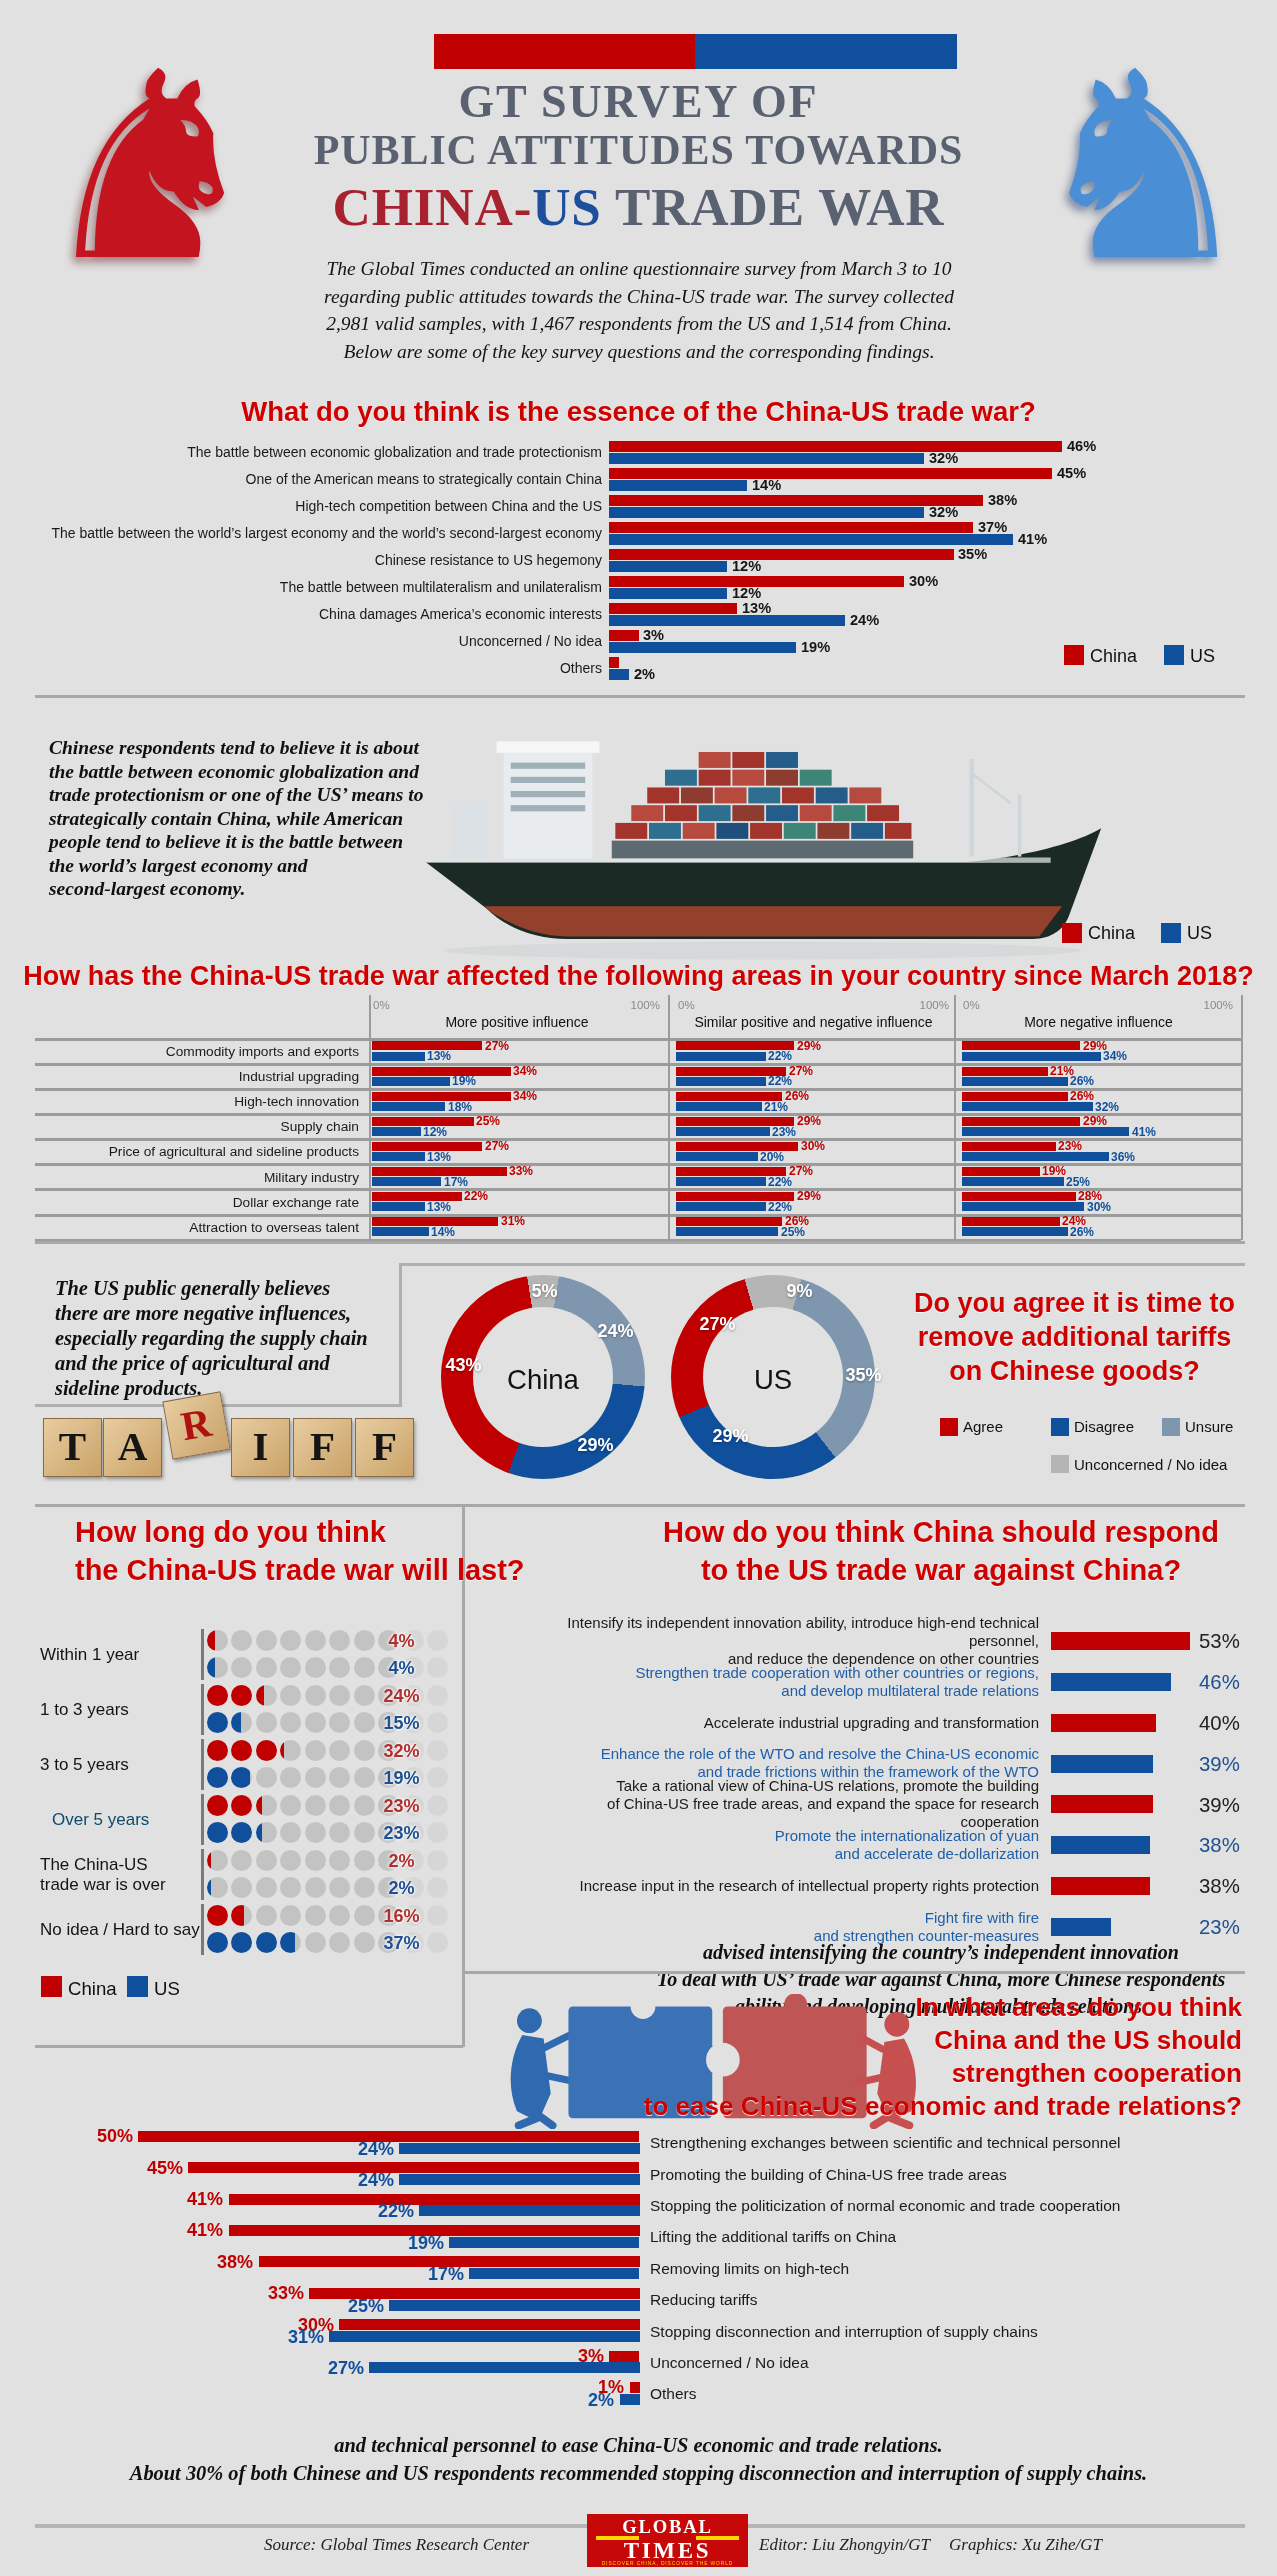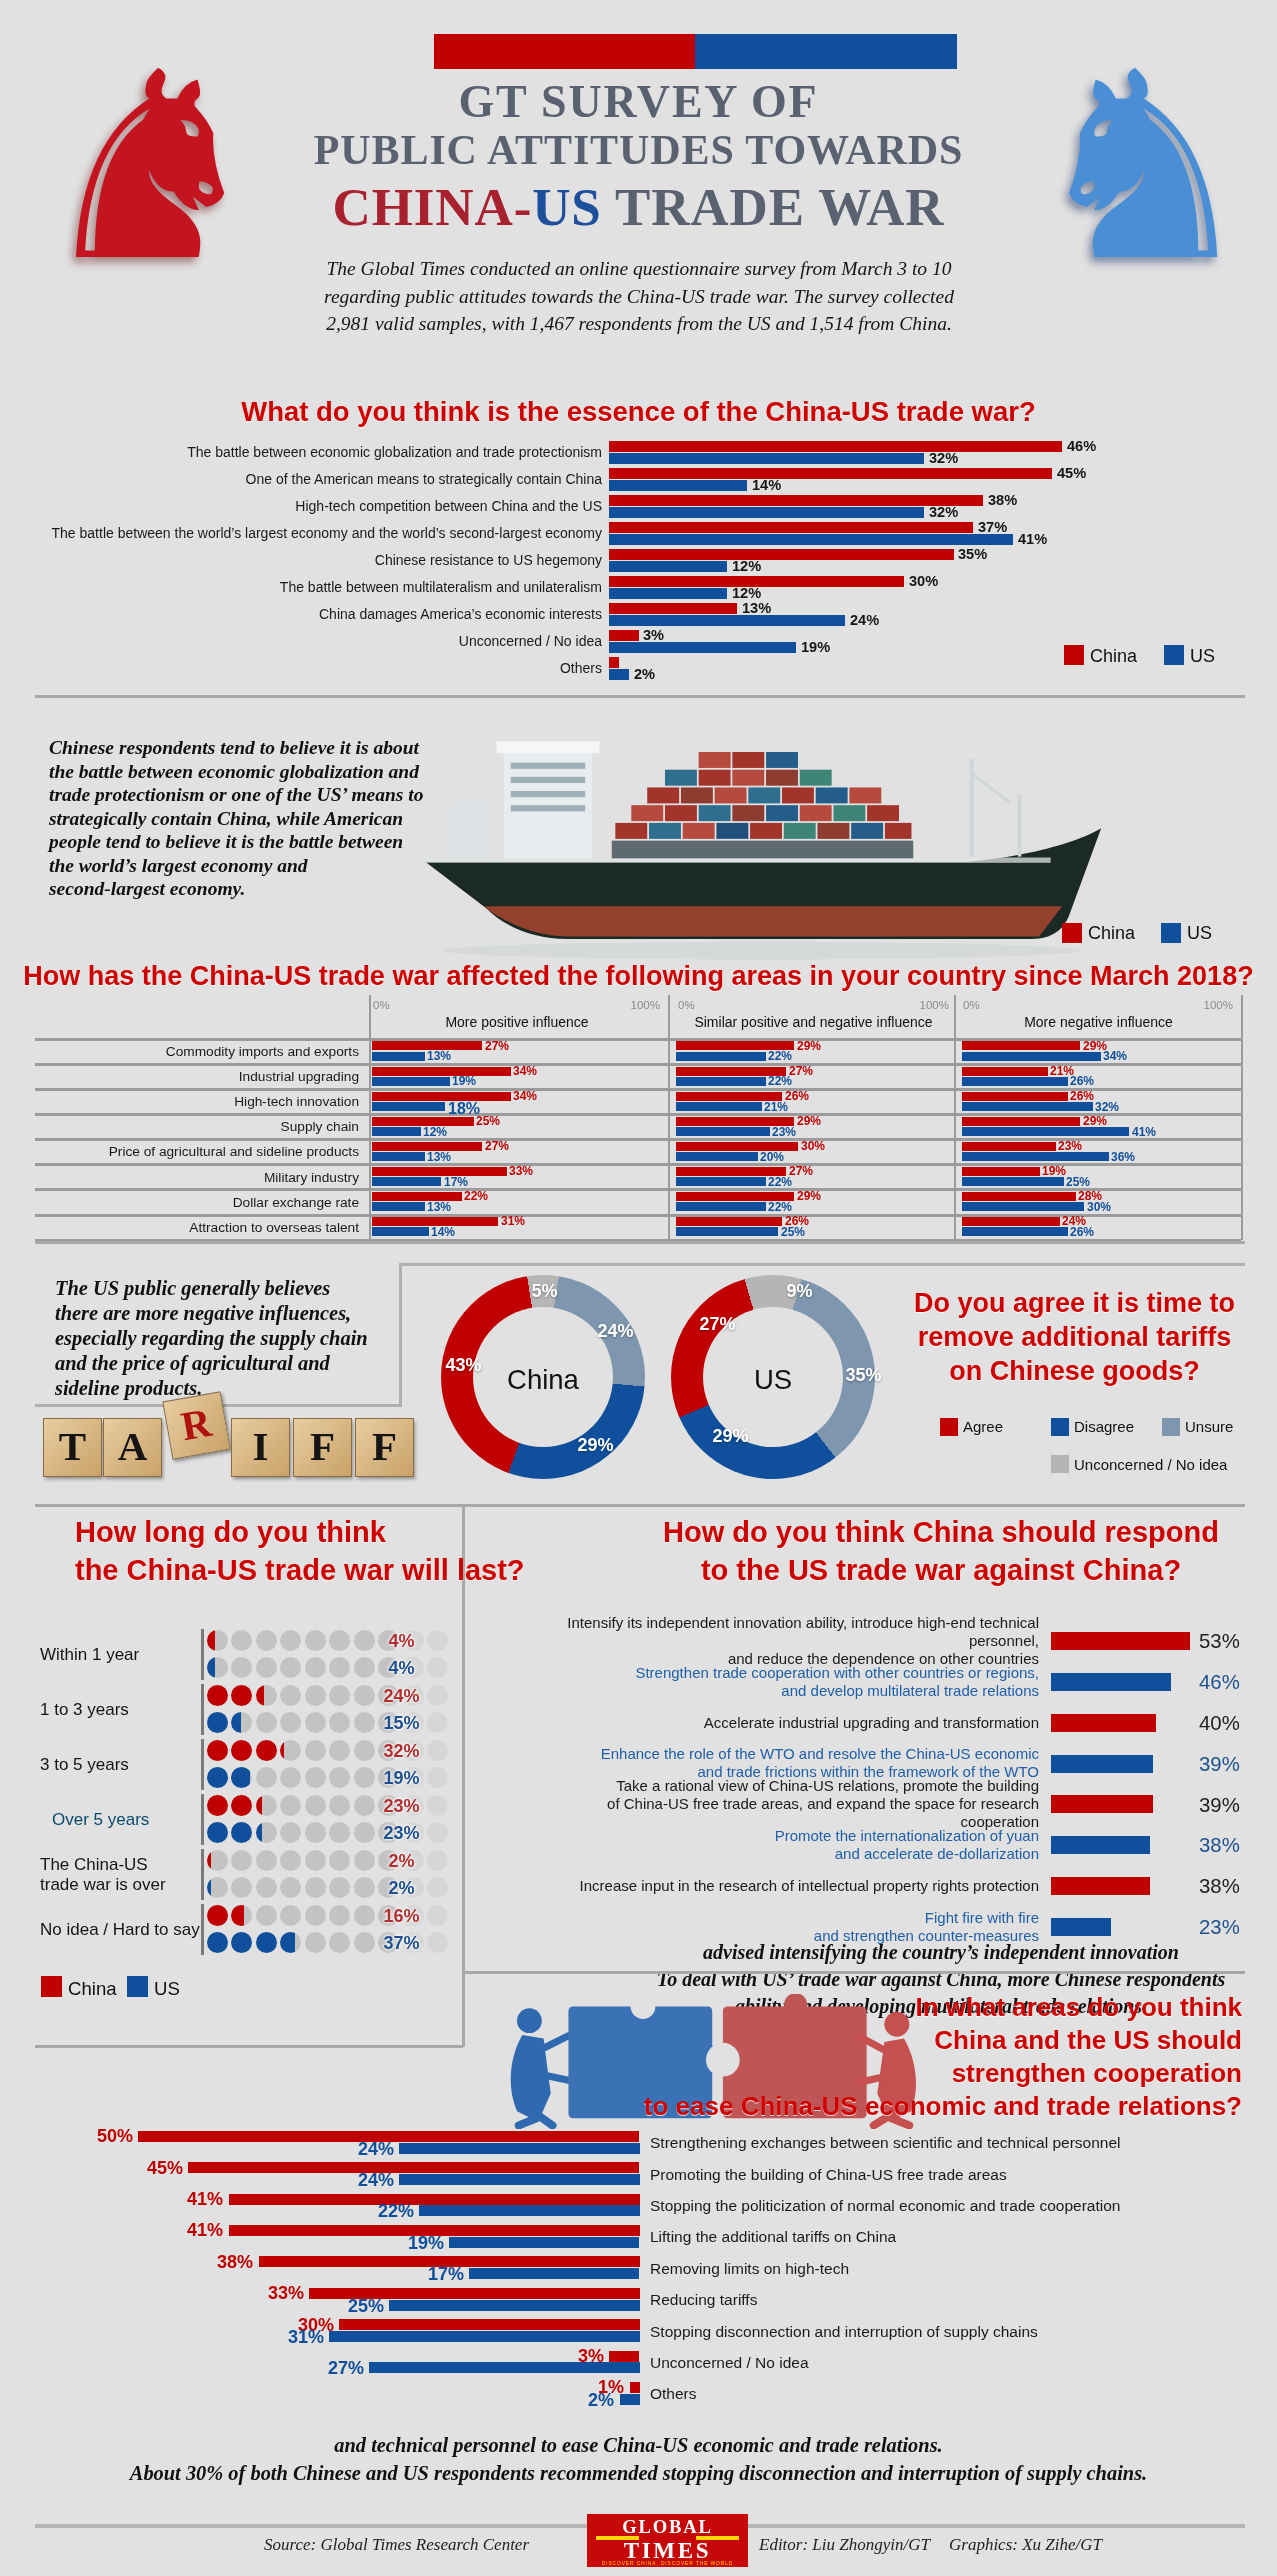--- a/index.html
+++ b/index.html
@@ -67,20 +67,21 @@
   <div class="topbar-blue"></div>
   <div class="knight left">♞</div>
   <div class="knight right">♞</div>
   <div class="h1 l1">GT SURVEY OF</div>
   <div class="h1 l2">PUBLIC ATTITUDES TOWARDS</div>
   <div class="h1 l3"><span class="red">CHINA-</span><span class="blue">US</span><span> TRADE WAR</span></div>
   <div class="intro">
       <div>The Global Times conducted an online questionnaire survey from March 3 to 10</div>
       <div>regarding public attitudes towards the China-US trade war. The survey collected</div>
       <div>2,981 valid samples, with 1,467 respondents from the US and 1,514 from China.</div>
+      <div>Below are some of the key survey questions and the corresponding findings.</div>
     </div>
 
   <div class="sec-title" id="q1-title">What do you think is the essence of the China-US trade war?</div>
   <div class="abs" id="q1-chart">
       <div style="position: absolute; left: 27px; top: 444px; width: 575px; text-align: right; font-size: 14px; line-height: 16px; color: rgb(26, 26, 26);">The battle between economic globalization and trade protectionism</div>
       <div style="position: absolute; left: 609px; top: 441px; width: 453px; height: 11px; background: rgb(192, 0, 0);"></div>
       <div style="position: absolute; left: 609px; top: 453px; width: 315px; height: 11px; background: rgb(15, 79, 155);"></div>
       <div style="position: absolute; left: 1067px; top: 438px; font-size: 14.6px; font-weight: 600; color: rgb(22, 22, 22);">46%</div>
       <div style="position: absolute; left: 929px; top: 450px; font-size: 14.6px; font-weight: 600; color: rgb(22, 22, 22);">32%</div>
       <div style="position: absolute; left: 27px; top: 471px; width: 575px; text-align: right; font-size: 14px; line-height: 16px; color: rgb(26, 26, 26);">One of the American means to strategically contain China</div>
@@ -242,21 +243,21 @@
       <div style="position: absolute; left: 789px; top: 1064px; font-size: 12px; font-weight: 600; color: rgb(192, 0, 0);">27%</div>
       <div style="position: absolute; left: 768px; top: 1074px; font-size: 12px; font-weight: 600; color: rgb(15, 79, 155);">22%</div>
       <div style="position: absolute; left: 962px; top: 1067px; width: 86px; height: 9px; background: rgb(192, 0, 0);"></div>
       <div style="position: absolute; left: 962px; top: 1077px; width: 106px; height: 9px; background: rgb(15, 79, 155);"></div>
       <div style="position: absolute; left: 1050px; top: 1064px; font-size: 12px; font-weight: 600; color: rgb(192, 0, 0);">21%</div>
       <div style="position: absolute; left: 1070px; top: 1074px; font-size: 12px; font-weight: 600; color: rgb(15, 79, 155);">26%</div>
       <div style="position: absolute; left: 35px; top: 1094px; width: 324px; text-align: right; font-size: 13.7px; color: rgb(26, 26, 26);">High-tech innovation</div>
       <div style="position: absolute; left: 372px; top: 1092px; width: 139px; height: 9px; background: rgb(192, 0, 0);"></div>
       <div style="position: absolute; left: 372px; top: 1102px; width: 73px; height: 9px; background: rgb(15, 79, 155);"></div>
       <div style="position: absolute; left: 513px; top: 1089px; font-size: 12px; font-weight: 600; color: rgb(192, 0, 0);">34%</div>
-      <div style="position: absolute; left: 448px; top: 1100px; font-size: 16px; font-weight: 600; color: rgb(15, 79, 155);">18%</div>
+      <div style="position: absolute; left: 448px; top: 1100px; font-size: 12px; font-weight: 600; color: rgb(15, 79, 155);">18%</div>
       <div style="position: absolute; left: 676px; top: 1092px; width: 106px; height: 9px; background: rgb(192, 0, 0);"></div>
       <div style="position: absolute; left: 676px; top: 1102px; width: 86px; height: 9px; background: rgb(15, 79, 155);"></div>
       <div style="position: absolute; left: 785px; top: 1089px; font-size: 12px; font-weight: 600; color: rgb(192, 0, 0);">26%</div>
       <div style="position: absolute; left: 764px; top: 1100px; font-size: 12px; font-weight: 600; color: rgb(15, 79, 155);">21%</div>
       <div style="position: absolute; left: 962px; top: 1092px; width: 106px; height: 9px; background: rgb(192, 0, 0);"></div>
       <div style="position: absolute; left: 962px; top: 1102px; width: 131px; height: 9px; background: rgb(15, 79, 155);"></div>
       <div style="position: absolute; left: 1070px; top: 1089px; font-size: 12px; font-weight: 600; color: rgb(192, 0, 0);">26%</div>
       <div style="position: absolute; left: 1095px; top: 1100px; font-size: 12px; font-weight: 600; color: rgb(15, 79, 155);">32%</div>
       <div style="position: absolute; left: 35px; top: 1119px; width: 324px; text-align: right; font-size: 13.7px; color: rgb(26, 26, 26);">Supply chain</div>
       <div style="position: absolute; left: 372px; top: 1117px; width: 102px; height: 9px; background: rgb(192, 0, 0);"></div>

